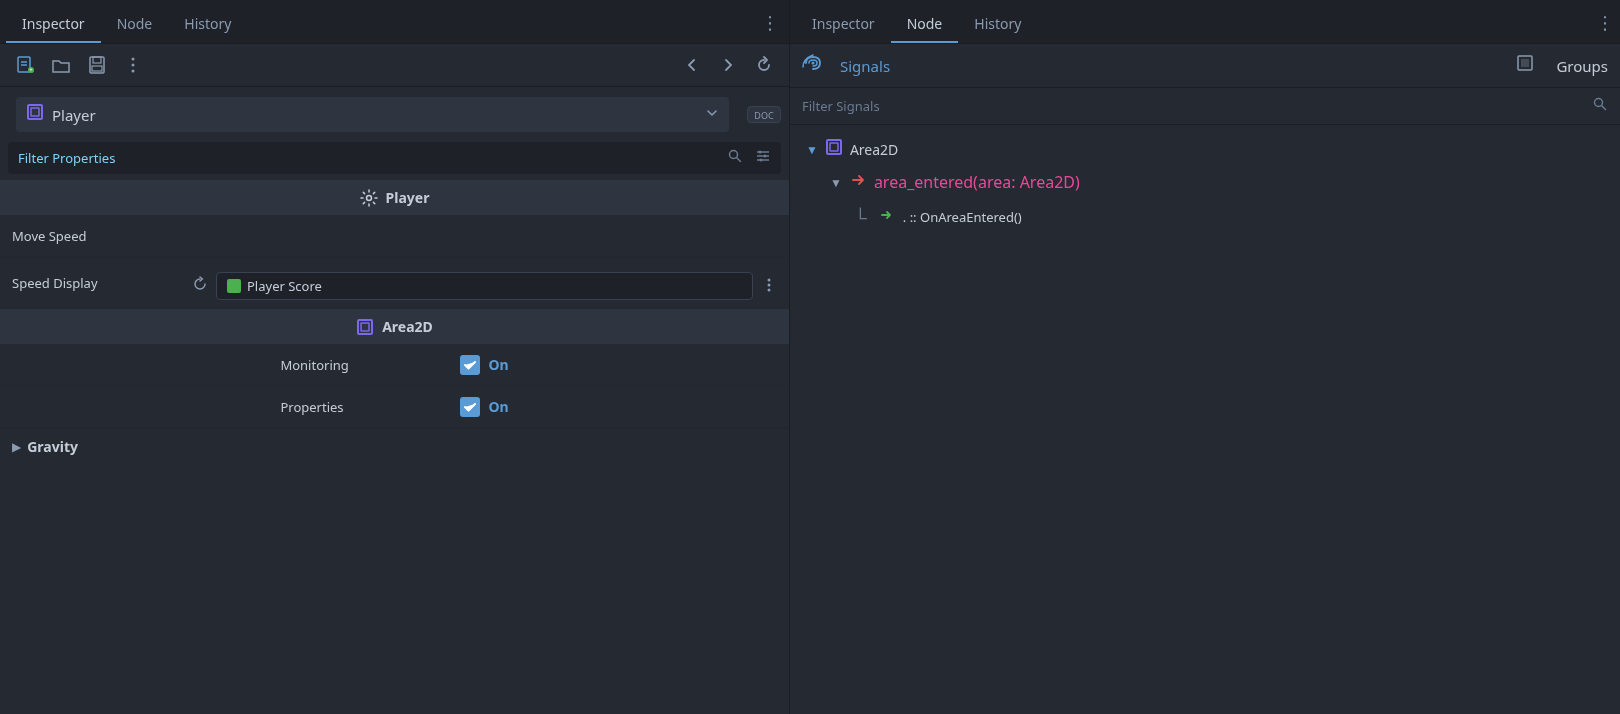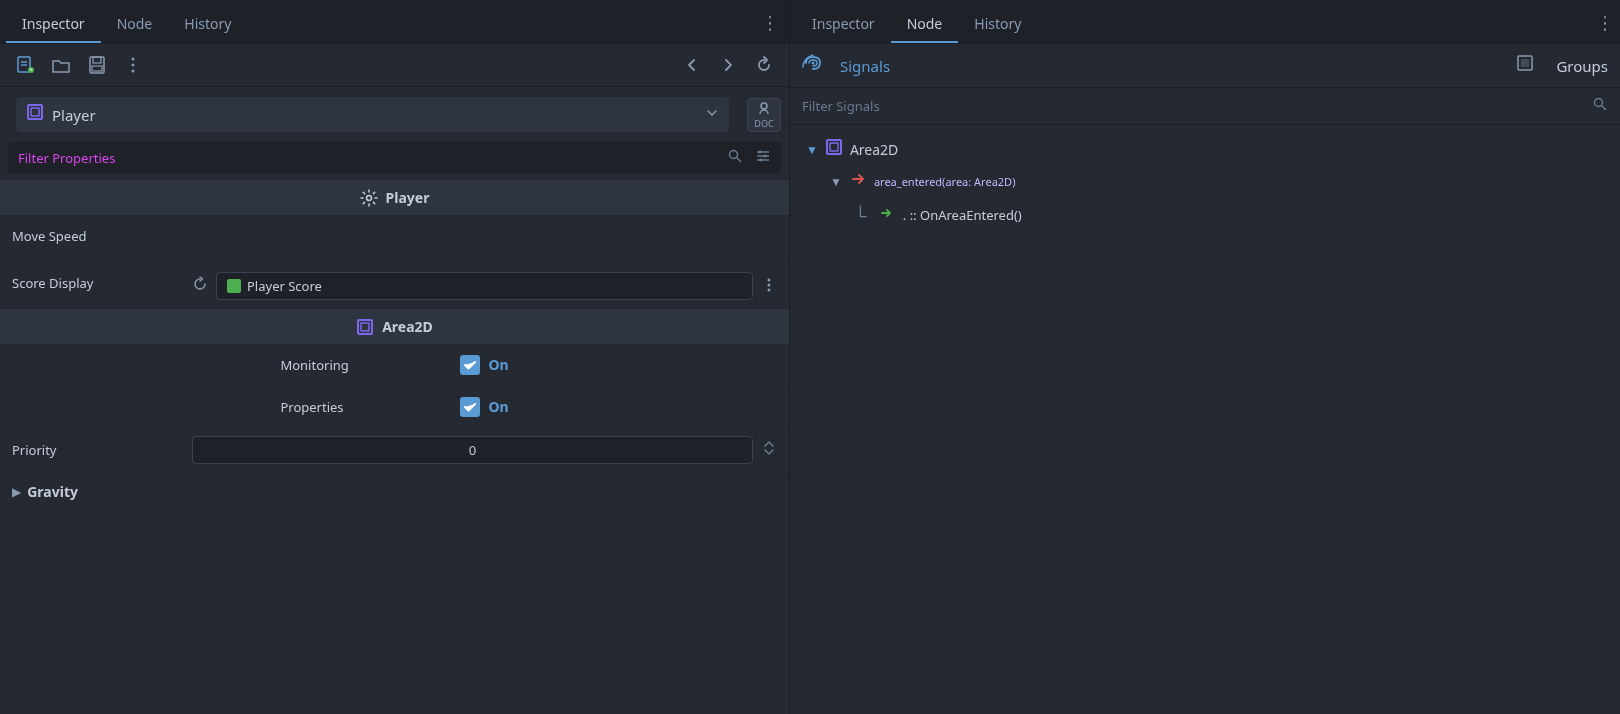--- a/index.html
+++ b/index.html
@@ -93,21 +93,21 @@
       flex: 1;
       font-size: 15px;
       color: #c5cdd8;
     }
     .node-dropdown {
       color: #8a9ab0;
       cursor: pointer;
     }
     .node-doc-btn {
       width: 34px;
-      height: 34px;
+      height: 17px;
       background: #2e3540;
       border: 1px solid #3a4250;
       border-radius: 4px;
       display: flex;
       flex-direction: column;
       align-items: center;
       justify-content: center;
       cursor: pointer;
       font-size: 10px;
       color: #8a9ab0;
@@ -120,21 +120,21 @@
       display: flex;
       align-items: center;
       margin: 0 8px 6px;
       background: #1e2228;
       border-radius: 4px;
       padding: 6px 10px;
       gap: 8px;
     }
     .filter-text {
       flex: 1;
-      color: #d946ef;
+      color: #7dd3fc;
       font-size: 13px;
     }
     .filter-icon {
       color: #6a7a90;
       font-size: 14px;
       cursor: pointer;
     }
 
     
     .properties-area {
@@ -424,22 +424,22 @@
     .signal-expand-icon {
       color: #8a9ab0;
       font-size: 12px;
       cursor: pointer;
     }
     .signal-emit-icon {
       color: #e05252;
       font-size: 14px;
     }
     .signal-name {
-      color: #c4b5fd;
-      font-size: 11px;
+      color: #ec4899;
+      font-size: 16px;
     }
 
     .signal-connection-row {
       display: flex;
       align-items: center;
       padding: 6px 16px 6px 64px;
       gap: 8px;
     }
     .signal-connect-icon {
       color: #4caf50;
@@ -563,21 +563,21 @@
         <path d="M9 1v2M9 15v2M1 9h2M15 9h2M3.2 3.2l1.4 1.4M13.4 13.4l1.4 1.4M3.2 14.8l1.4-1.4M13.4 4.6l1.4-1.4" stroke="#c5cdd8" stroke-width="1.5" stroke-linecap="round"></path>
       </svg>
       <span>Player</span>
     </div>
 
     <div class="prop-row">
       <span class="prop-label">Move Speed</span>
     </div>
 
     <div class="score-row">
-      <span class="score-label">Score Display</span>
+      <span class="score-label">Speed Display</span>
       <div class="score-value">
         <span class="score-reset-btn">
           <svg width="16" height="16" viewBox="0 0 16 16" fill="none">
             <path d="M13 8A5 5 0 1 1 8 3" stroke="#8a9ab0" stroke-width="1.5" stroke-linecap="round"></path>
             <path d="M8 1l2.5 2L8 5" stroke="#8a9ab0" stroke-width="1.5" stroke-linecap="round" stroke-linejoin="round"></path>
           </svg>
         </span>
         <div class="score-node-badge">
           <span class="score-node-icon">
             <svg width="14" height="14" viewBox="0 0 14 14" fill="none">
@@ -621,32 +621,20 @@
       <div class="checkbox-value">
         <div class="custom-checkbox">
           <svg viewBox="0 0 14 14" fill="none">
             <path d="M2 7l3.5 3.5L12 4" stroke="white" stroke-width="2" stroke-linecap="round" stroke-linejoin="round"></path>
           </svg>
         </div>
         <span class="checkbox-on-text">On</span>
       </div>
     </div>
 
-    <div class="prop-row">
-      <span class="prop-label">Priority</span>
-      <div class="prop-value">
-        <div class="prop-number">0</div>
-        <span class="prop-spinner">
-          <svg width="16" height="20" viewBox="0 0 16 20" fill="none">
-            <path d="M4 8l4-4 4 4" stroke="#6a7a90" stroke-width="1.5" fill="none" stroke-linecap="round"></path>
-            <path d="M4 12l4 4 4-4" stroke="#6a7a90" stroke-width="1.5" fill="none" stroke-linecap="round"></path>
-          </svg>
-        </span>
-      </div>
-    </div>
 
     <div class="gravity-section">
       <span class="gravity-arrow">▶</span>
       <span class="gravity-text">Gravity</span>
     </div>
 
   </div>
 </div>
 
 <div class="right-panel">

